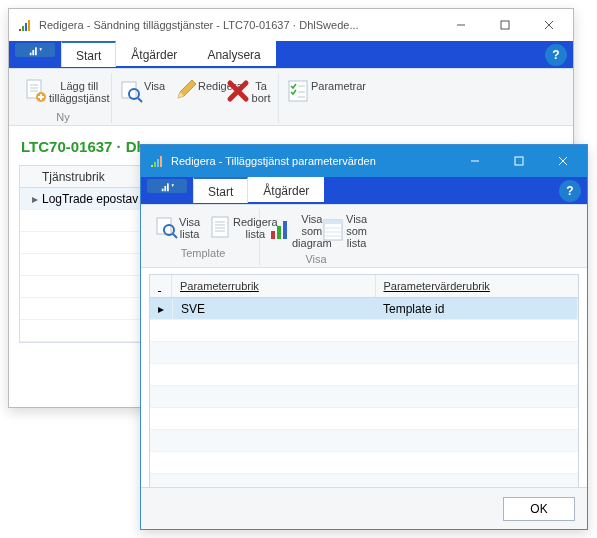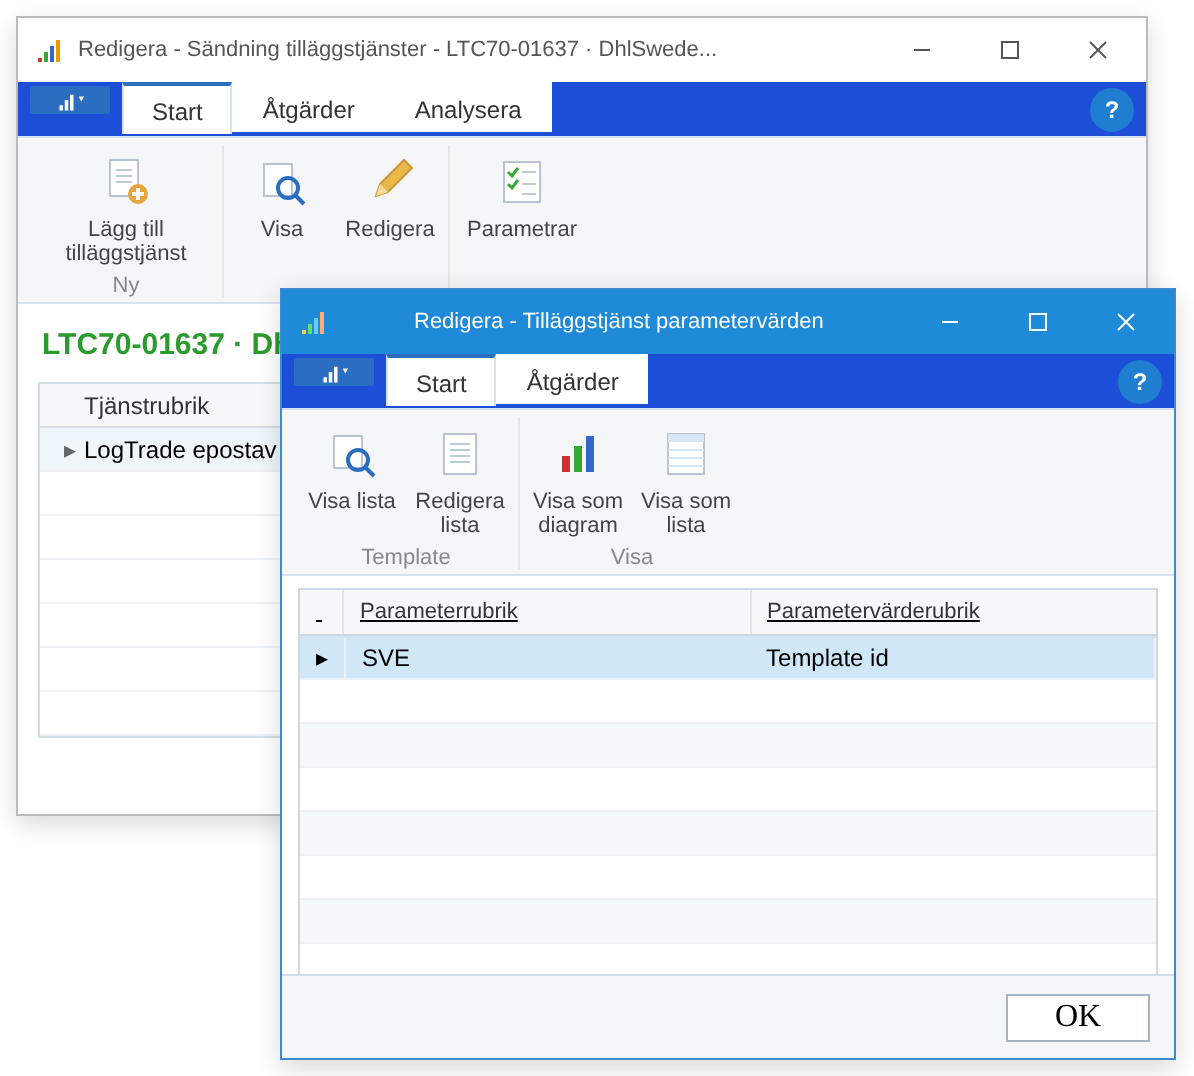--- a/index.html
+++ b/index.html
@@ -4,40 +4,40 @@
 <style>
   * { box-sizing: border-box; margin: 0; padding: 0; }
   body { font-family: "Segoe UI", Tahoma, sans-serif; font-size: 12px; background: #fff; width: 597px; height: 538px; position: relative; overflow: hidden; }
 
   .window { position: absolute; border: 1px solid #3a8ccf; background: #fff; box-shadow: 0 4px 12px rgba(0,0,0,0.15); }
   .window.bg { left: 8px; top: 8px; width: 566px; height: 400px; border: 1px solid #bbb; }
   .window.fg { left: 140px; top: 144px; width: 448px; height: 386px; }
 
   .titlebar { height: 32px; display: flex; align-items: center; padding: 0 2px 0 8px; color: #333; }
   .window.bg .titlebar { background: #fff; color: #555; }
-  .window.fg .titlebar { background: #1f8ad8; color: #fff; gap: 36px; }
+  .window.fg .titlebar { background: #1f8ad8; color: #fff; }
   .titlebar .app-icon { width: 16px; height: 16px; margin-right: 6px; }
   .titlebar .title { flex: 1; font-size: 11px; white-space: nowrap; overflow: hidden; text-overflow: ellipsis; }
   .winctrls { display: flex; }
   .winctrl { width: 44px; height: 32px; display: flex; align-items: center; justify-content: center; color: inherit; }
   .window.bg .winctrl { color: #888; }
   .window.fg .winctrl svg { stroke: #fff; }
   .window.bg .winctrl svg { stroke: #555; }
 
   .menubar { height: 28px; background: #1d4ed8; border-bottom: 1px solid #d6e3ef; display: flex; align-items: flex-start; padding-left: 6px; }
   .menu-dd { width: 40px; display:flex; align-items:center; justify-content:center; background:#2b6dbf; color:#fff; margin:2px 6px 2px 0; border-radius:2px; }
   .tab { padding: 6px 14px 4px; background:#fff; border:1px solid transparent; border-bottom:none; color:#333; }
   .tab.active { border-color:#d6e3ef; border-top:2px solid #2b6dbf; margin-bottom:-1px; background:#fff; }
   .help-btn { margin-left:auto; width:22px; height:22px; margin-top:3px; margin-right:6px; background:#1f7ed0; border-radius:50%; color:#fff; display:flex; align-items:center; justify-content:center; font-weight:bold; font-size:12px; }
 
   .ribbon { background:#f4f6f8; border-bottom:1px solid #d6e3ef; display:flex; padding:4px 6px 2px; }
   .ribgroup { display:flex; flex-direction:column; align-items:center; border-right:1px solid #e0e6ee; padding:0 6px; }
   .ribgroup:last-child { border-right:none; }
   .ribrow { display:flex; gap:8px; }
-  .ribbtn { display:flex; flex-direction:column; align-items:center; width:60px; padding:2px 0; text-align:center; line-height:1.1; color:#444; }
+  .ribbtn { display:flex; flex-direction:row; align-items:center; width:60px; padding:2px 0; text-align:center; line-height:1.1; color:#444; }
   .ribbtn.narrow { width:46px; }
   .ribbtn .ribicon { width:32px; height:32px; display:flex; align-items:center; justify-content:center; }
   .ribbtn .lbl { font-size:11px; margin-top:2px; min-height:24px; display:flex; align-items:flex-start; justify-content:center; }
   .grouplabel { font-size:11px; color:#888; margin-top:2px; }
 
   .content { padding:8px 10px; }
   .heading { color:#2b9b2b; font-size:15px; font-weight:600; margin:4px 0 10px 2px; }
 
   .grid { border:1px solid #cfd8e2; }
   .grid-header { display:flex; background:#f6f8fa; border-bottom:1px solid #cfd8e2;text-decoration:underline; }
@@ -46,21 +46,21 @@
   .grid-row .cell { padding:3px 8px; flex:1; font-size:12px; border-right:1px solid #eef2f6; }
   .grid-row.selected { background:#cfe7f7; }
   .grid-row.alt { background:#f5f9fc; }
 
   .window.bg .list { border:1px solid #d6dde6; margin-top:2px; }
   .window.bg .list .row { height:22px; display:flex; align-items:center; padding:0 8px; border-bottom:1px solid #eef2f6; font-size:12px; }
   .window.bg .list .hdr { background:#f6f8fa; font-weight:normal; color:#333; border-bottom:1px solid #d6dde6; }
   .window.bg .list .row.sel { background:#eef5fb; }
 
   .footer { position:absolute; bottom:0; left:0; right:0; height:42px; border-top:1px solid #d6dde6; display:flex; justify-content:flex-end; align-items:center; padding:0 12px; background:#f4f6f8; }
-  .btn { min-width:72px; height:24px; background:#fff; border:1px solid #a9b5c4; display:flex; align-items:center; justify-content:center; font-size:16px; padding:0 14px;font-family:Liberation Serif, serif; }
+  .btn { min-width:72px; height:24px; background:#fff; border:1px solid #a9b5c4; display:flex; align-items:center; justify-content:center; font-size:12px; padding:0 14px; }
 
   .gmarker { width:14px; text-align:center; color:#666; }
 </style>
 </head>
 <body>
 
 <div class="window bg">
   <div class="titlebar">
     <span class="app-icon">
       <svg viewBox="0 0 16 16">
@@ -140,20 +140,29 @@
         </div>
         <div class="ribbtn narrow">
           <span class="ribicon">
               <svg width="26" height="26" viewBox="0 0 26 26">
                 <polygon points="6,20 8,14 20,2 24,6 12,18" fill="#e8b84a" stroke="#c9963a"></polygon>
                 <polygon points="6,20 8,14 12,18" fill="#f3dca0"></polygon>
               </svg>
             </span>
           <span class="lbl">Redigera</span>
         </div>
+        <div class="ribbtn narrow">
+          <span class="ribicon">
+              <svg width="24" height="24" viewBox="0 0 24 24">
+                <line x1="4" y1="4" x2="20" y2="20" stroke="#c62828" stroke-width="5" stroke-linecap="round"></line>
+                <line x1="20" y1="4" x2="4" y2="20" stroke="#c62828" stroke-width="5" stroke-linecap="round"></line>
+              </svg>
+            </span>
+          <span class="lbl">Ta bort</span>
+        </div>
       </div>
       <div class="grouplabel">&nbsp;</div>
     </div>
     <div class="ribgroup">
       <div class="ribrow">
         <div class="ribbtn">
           <span class="ribicon">
               <svg width="26" height="26" viewBox="0 0 26 26">
                 <rect x="4" y="3" width="18" height="20" fill="#fff" stroke="#b8c4d4"></rect>
                 <polyline points="6,8 8,10 11,6" fill="none" stroke="#3a3" stroke-width="1.5"></polyline>

